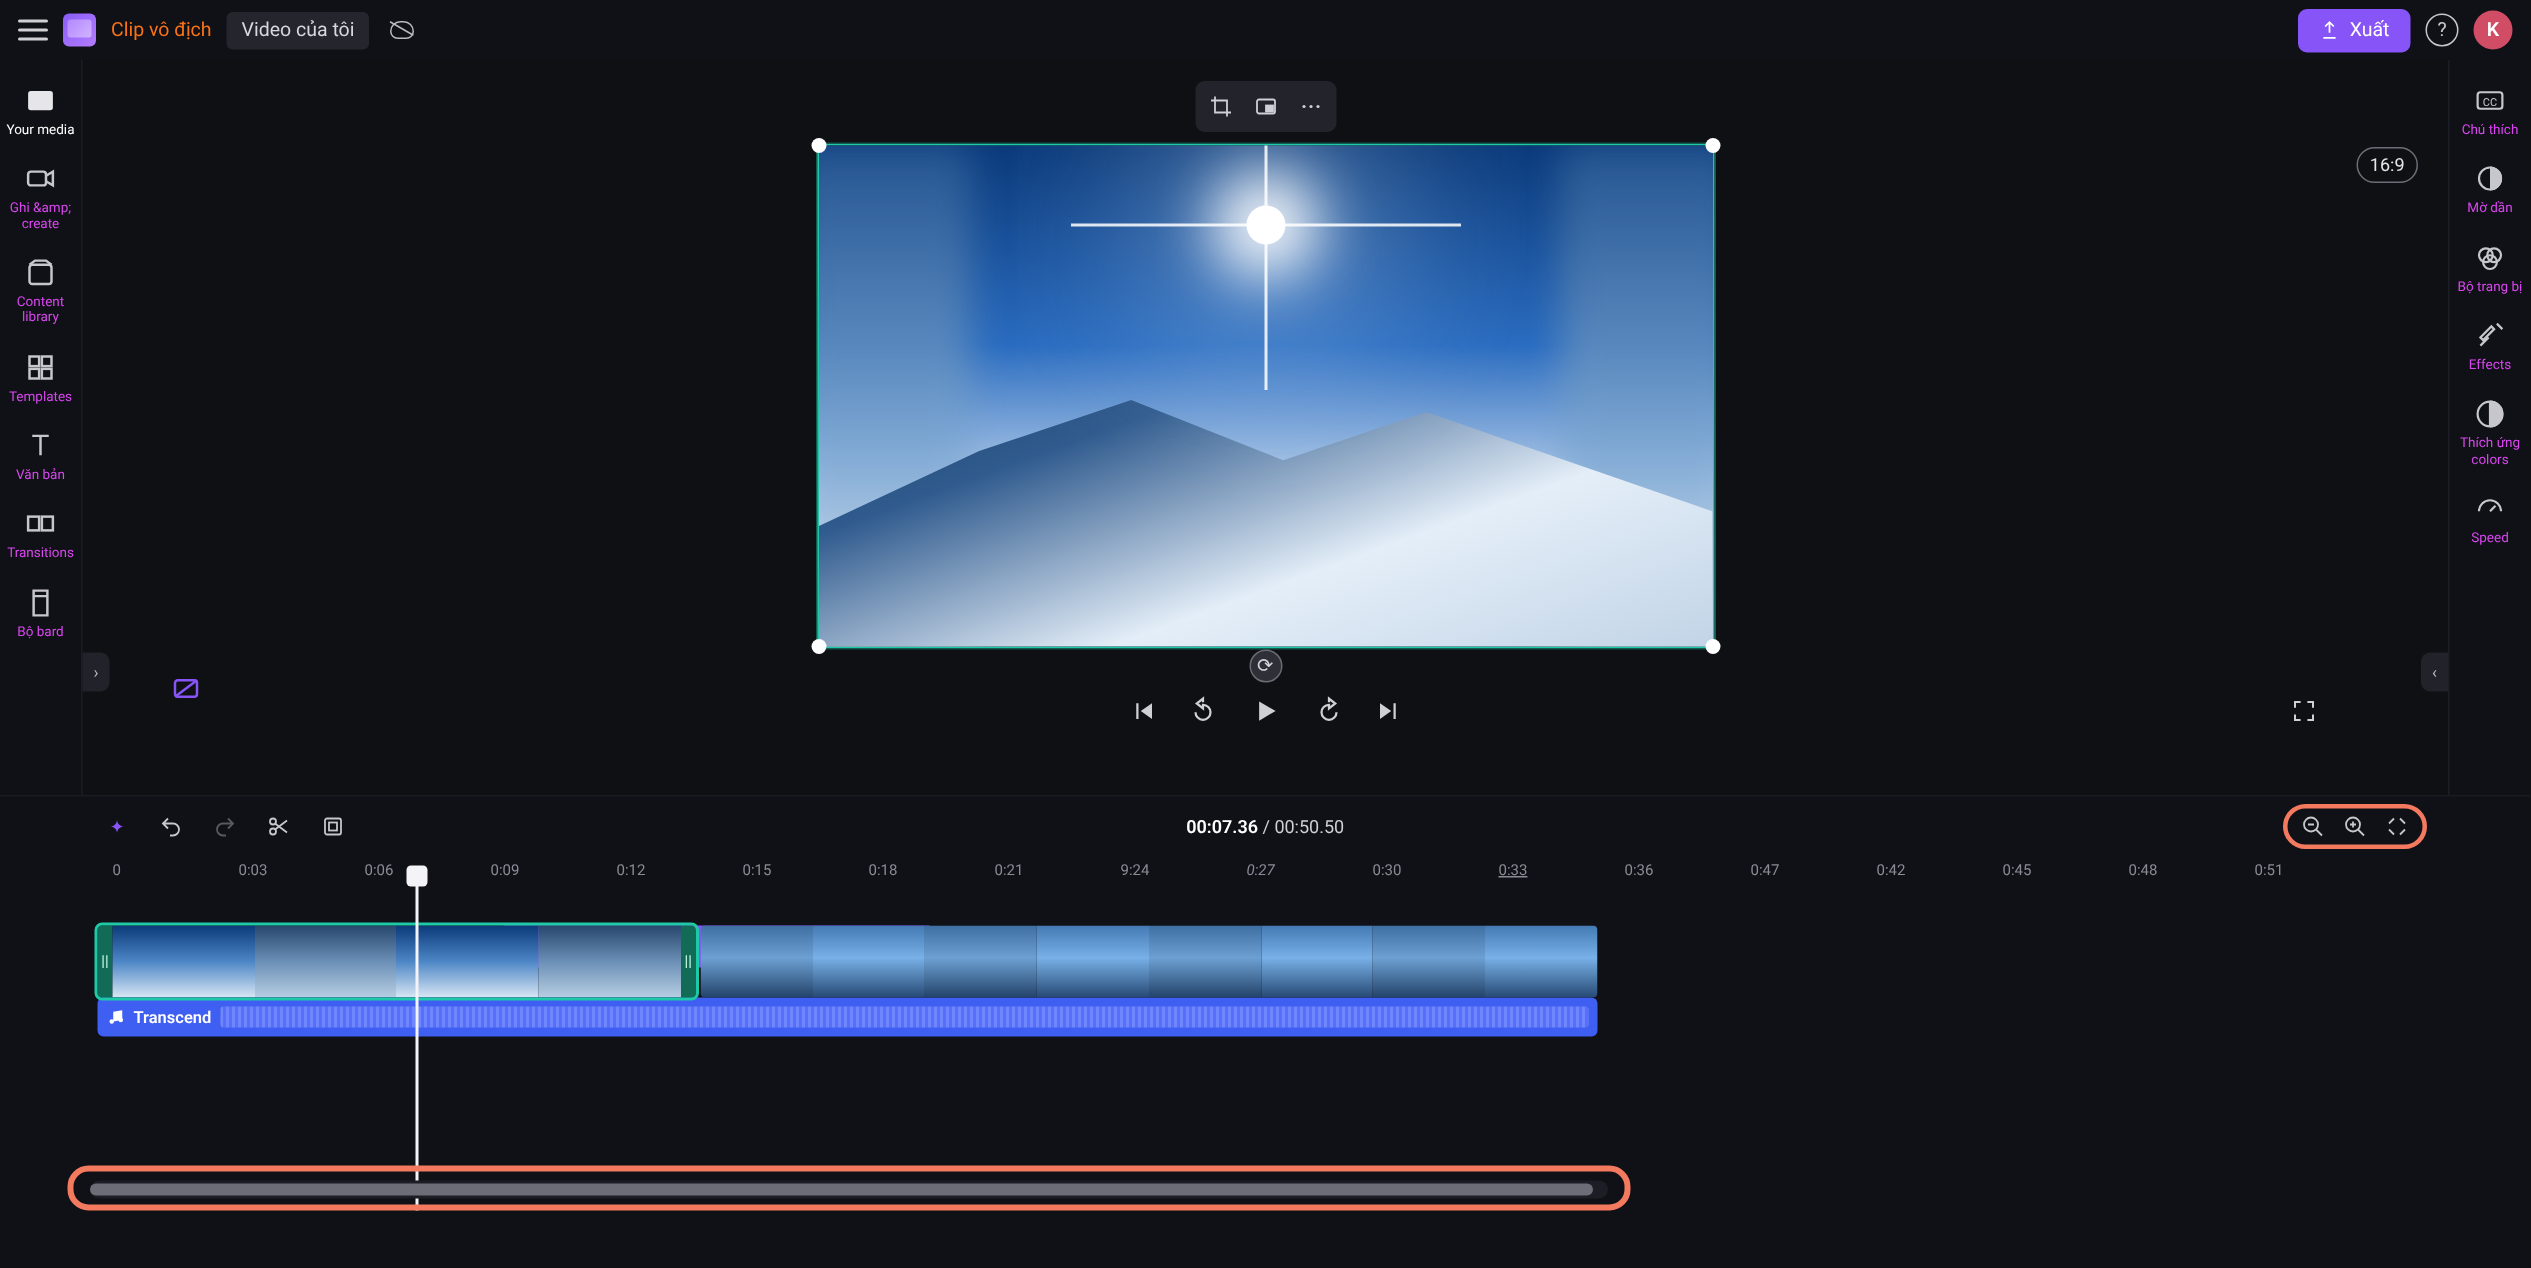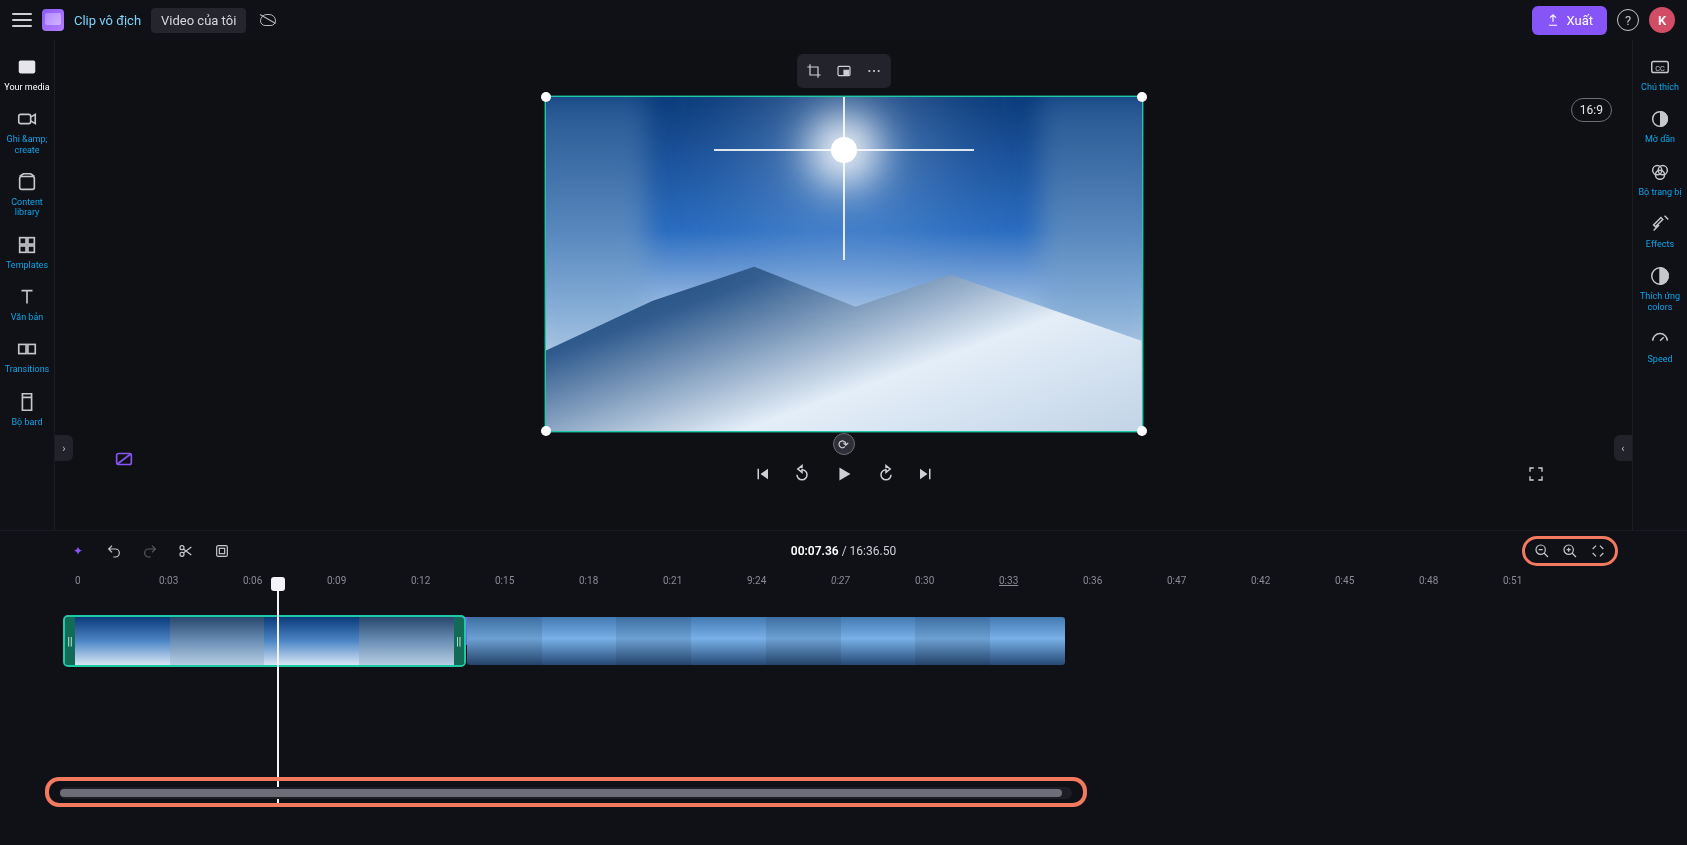--- a/index.html
+++ b/index.html
@@ -2,32 +2,32 @@
 <html><head>
 <meta charset="utf-8">
 <style>
 *{margin:0;padding:0;box-sizing:border-box;font-family:-apple-system,BlinkMacSystemFont,"Segoe UI",Roboto,sans-serif}
 body{background:#0f1014;color:#e6e6ea;width:1687px;height:845px;overflow:hidden;font-size:12px}
 .top-bar{height:40px;background:#101117;display:flex;align-items:center;padding:0 12px;gap:10px}
 .hamburger{width:20px;height:20px;display:flex;flex-direction:column;justify-content:center;gap:4px;cursor:pointer}
 .hamburger span{height:2px;background:#cfcfd4;border-radius:1px}
 .brand-logo{width:22px;height:22px;background:linear-gradient(135deg,#8a5cf7,#b47dff);border-radius:4px;position:relative}
 .brand-logo:before{content:"";position:absolute;inset:4px 3px 6px 3px;background:linear-gradient(135deg,#b388ff,#d0b3ff);border-radius:2px}
-.title-text{color:#7dd3fc;font-size:13px}
+.title-text{color:#f97316;font-size:13px}
 .chip{background:#24252d;border-radius:4px;padding:5px 10px;color:#d8d8de;font-size:13px}
 .cloud-off{width:20px;height:16px;position:relative;margin-left:2px}
 .cloud-off:before{content:"";position:absolute;inset:2px;border:1.5px solid #b9b9c0;border-radius:8px 8px 6px 6px}
 .cloud-off:after{content:"";position:absolute;left:2px;top:2px;width:18px;height:0;border-top:1.5px solid #b9b9c0;transform:rotate(30deg);transform-origin:left}
 .spacer{flex:1}
 .export-btn{background:#8754f7;border:none;color:#fff;border-radius:6px;padding:7px 14px;display:flex;align-items:center;gap:6px;font-size:13px;cursor:pointer}
 .help-circle{width:22px;height:22px;border:1.5px solid #c6c6cc;border-radius:50%;display:flex;align-items:center;justify-content:center;color:#c6c6cc;font-size:13px}
 .avatar{width:26px;height:26px;background:#d14d66;border-radius:50%;display:flex;align-items:center;justify-content:center;font-weight:600;font-size:13px;color:#fff}
 .main-area{display:flex;height:490px}
 .left-rail{width:55px;background:#101117;display:flex;flex-direction:column;align-items:center;padding-top:10px;gap:4px;border-right:1px solid #1c1d24}
-.rail-item{width:55px;display:flex;flex-direction:column;align-items:center;gap:4px;padding:6px 0;cursor:pointer;color:#0ea5e9}
+.rail-item{width:55px;display:flex;flex-direction:column;align-items:center;gap:4px;padding:6px 0;cursor:pointer;color:#d946ef}
 .rail-item.active{color:#fff}
 .rail-icon{width:22px;height:22px;display:flex;align-items:center;justify-content:center}
 .rail-label{font-size:9px;text-align:center;line-height:1.15}
 .rail-chevron{position:absolute;left:55px;top:435px;width:18px;height:26px;background:#22232a;border-radius:0 6px 6px 0;display:flex;align-items:center;justify-content:center;color:#bcbcc3;font-size:11px;cursor:pointer}
 .right-rail{width:55px;background:#101117;display:flex;flex-direction:column;align-items:center;padding-top:10px;gap:4px;border-left:1px solid #1c1d24;position:relative}
 .right-rail-chevron{position:absolute;right:55px;top:395px;width:18px;height:26px;background:#22232a;border-radius:6px 0 0 6px;display:flex;align-items:center;justify-content:center;color:#bcbcc3;font-size:11px;cursor:pointer}
 .canvas-area{flex:1;display:flex;flex-direction:column;align-items:center;padding:10px 20px;position:relative}
 .canvas-topbar{display:flex;gap:4px;margin:4px 0 8px;background:#22232b;border-radius:6px;padding:4px}
 .ct-btn{width:26px;height:26px;border-radius:4px;display:flex;align-items:center;justify-content:center;color:#cfcfd6;cursor:pointer}
 .aspect-chip{position:absolute;right:20px;top:58px;border:1px solid #6d6d78;border-radius:12px;padding:4px 8px;font-size:12px;color:#e6e6ea;cursor:pointer}
@@ -335,21 +335,21 @@
       <div class="tool-icon">
           <svg width="16" height="16" viewBox="0 0 24 24" fill="none" stroke="currentColor" stroke-width="1.8">
             <rect x="4" y="4" width="16" height="16" rx="2"></rect>
             <rect x="8" y="8" width="8" height="8"></rect>
           </svg>
         </div>
     </div>
     <div class="tl-time">
       <span class="current">00:07.36</span>
       <span> / </span>
-      <span>16:36.50</span>
+      <span>00:50.50</span>
     </div>
     <div class="tl-right">
       <div class="zoom-cluster">
         <div class="tool-icon">
             <svg width="16" height="16" viewBox="0 0 24 24" fill="none" stroke="currentColor" stroke-width="1.8">
               <circle cx="10" cy="10" r="7"></circle>
               <path d="M21 21l-6-6M7 10h6"></path>
             </svg>
           </div>
         <div class="tool-icon">
@@ -408,20 +408,29 @@
           <div class="thumb lake" style="filter:brightness(1.1)"></div>
           <div class="thumb lake"></div>
           <div class="thumb lake" style="filter:brightness(1.1)"></div>
           <div class="thumb lake"></div>
           <div class="thumb lake" style="filter:brightness(1.1)"></div>
           <div class="thumb lake"></div>
           <div class="thumb lake" style="filter:brightness(1.1)"></div>
       </div>
     </div>
 
+    <div class="audio-track">
+      <svg width="12" height="12" viewBox="0 0 24 24" fill="#fff">
+          <path d="M9 18V5l12-2v13"></path>
+          <circle cx="7" cy="18" r="3"></circle>
+          <circle cx="19" cy="16" r="3"></circle>
+        </svg>
+      <span>Transcend</span>
+      <div class="wave"></div>
+    </div>
 
     <div class="playhead"></div>
   </div>
 
   <div class="h-scroll">
     <div class="h-scroll-thumb"></div>
   </div>
   <div class="scrollbar-annot"></div>
 </div>
 

